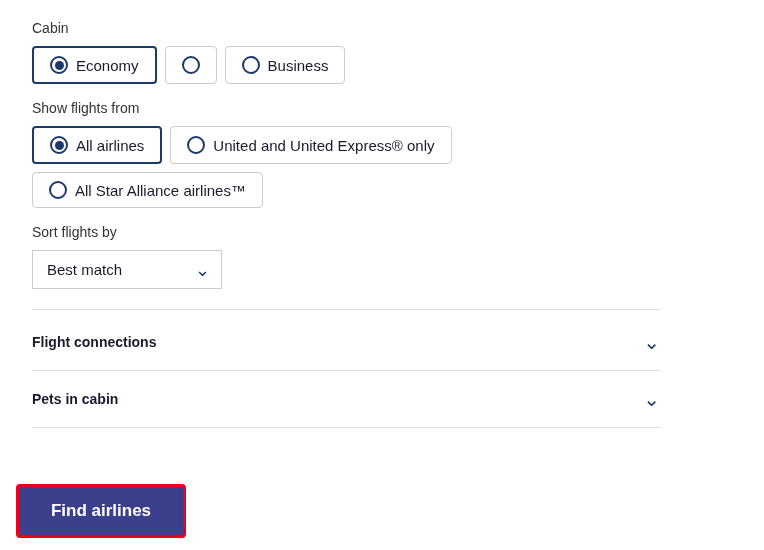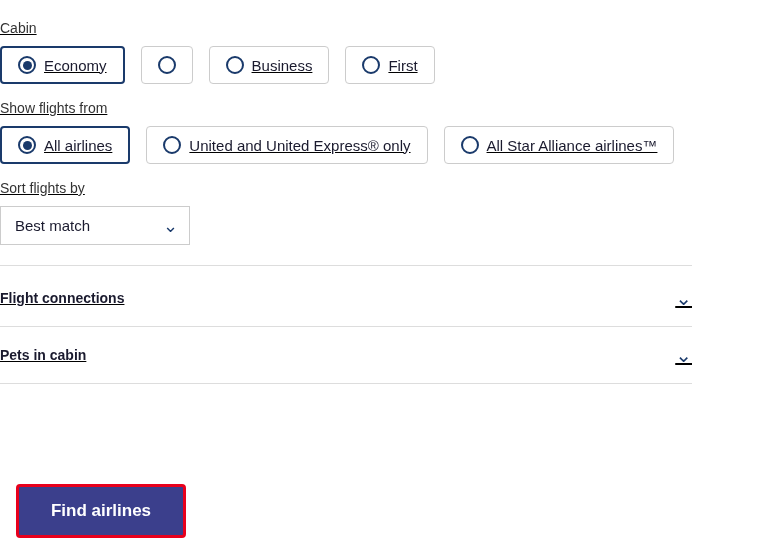--- a/index.html
+++ b/index.html
@@ -11,40 +11,39 @@
 
     body {
       background: #fff;
       width: 764px;
       height: 550px;
       overflow: hidden;
       position: relative;
     }
 
     .page-container {
-      padding: 20px 0;
+      padding: 20px 32px;
       width: 692px;
       height: 550px;
       background: #fff;
       position: relative;
-      text-decoration: underline;
     }
 
     
     .section-label {
       font-size: 14px;
       color: #333;
       margin-bottom: 10px;
       font-weight: 400;
     }
 
     .radio-group {
       display: flex;
       flex-wrap: wrap;
-      gap: 16px;
+      gap: 8px;
       margin-bottom: 16px;
     }
 
     .radio-option {
       display: flex;
       align-items: center;
       gap: 8px;
       border: 1.5px solid #ccc;
       border-radius: 4px;
       padding: 8px 16px;
@@ -180,24 +179,20 @@
 
     <div class="radio-option">
       <div class="radio-circle"></div>
     </div>
 
     <div class="radio-option">
       <div class="radio-circle"></div>
       <span>Business</span>
     </div>
 
-    <div class="radio-option">
-      <div class="radio-circle"></div>
-      <span>First</span>
-    </div>
 
   </div>
 
   <div class="show-flights-section">
     <div class="section-label">Show flights from</div>
     <div class="radio-group">
 
       <div class="radio-option selected">
         <div class="radio-circle filled"></div>
         <span>All airlines</span>

